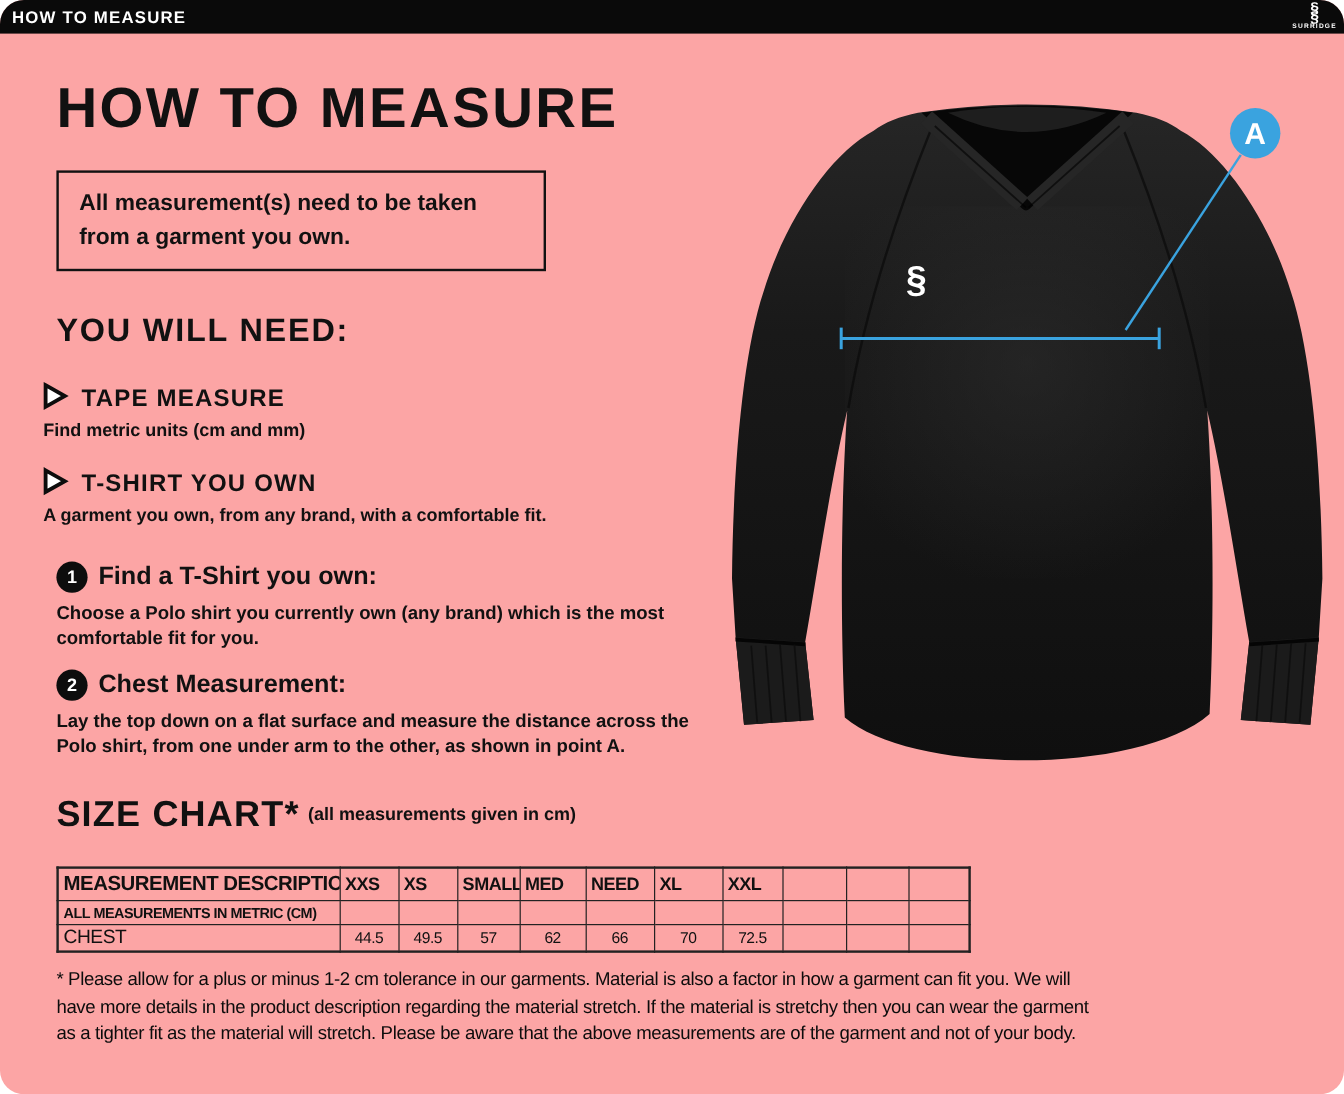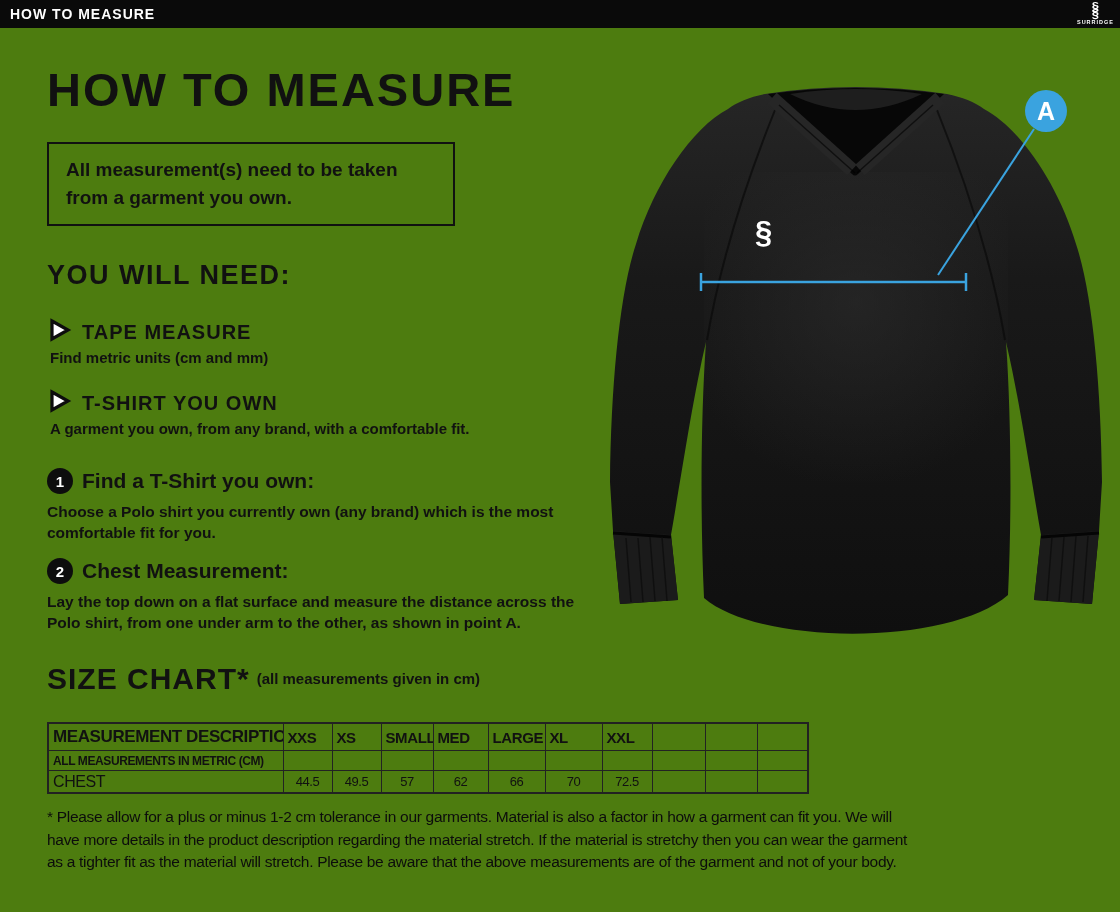--- a/index.html
+++ b/index.html
@@ -1,36 +1,36 @@
 <!DOCTYPE html>
 <html><head>
 <meta charset="utf-8">
 <style>
   html,body{margin:0;padding:0;background:#fff;}
-  .page{position:relative;width:1120px;height:912px;background:#4d7c0f;overflow:hidden;
-        font-family:"Liberation Sans",sans-serif;color:#111;}
+  .page{position:relative;width:1120px;height:912px;background:#fca5a5;overflow:hidden;
+        font-family:"Liberation Sans",sans-serif;color:#111;border-radius:20px;}
 
   
   .topbar{position:absolute;left:0;top:0;width:1120px;height:28px;background:#0a0a0a;
           display:flex;align-items:center;}
   .topbar-title{color:#fff;font-size:14px;font-weight:bold;letter-spacing:1px;margin-left:10px;}
   .topbar-logo{position:absolute;right:6px;top:1px;display:flex;flex-direction:column;
                align-items:center;color:#fff;line-height:1;}
   .topbar-logo .glyphs{font-size:13px;font-weight:bold;line-height:7px;margin-top:2px;}
   .topbar-logo .brand{font-size:5.5px;font-weight:bold;letter-spacing:1px;margin-top:3px;}
 
   
   .main-title{position:absolute;left:47px;top:66px;font-size:47px;font-weight:800;
               letter-spacing:2px;line-height:1;}
   .notice-box{position:absolute;left:47px;top:142px;width:408px;box-sizing:border-box;
               border:2.5px solid #111;padding:12px 17px;font-size:19px;font-weight:bold;
               line-height:28px;}
   .need-heading{position:absolute;left:47px;top:260px;font-size:27px;font-weight:800;
                 letter-spacing:1.5px;}
-  .need-item{position:absolute;left:48px;}
+  .need-item{position:absolute;left:34px;}
   .need-item.first{top:318px;}
   .need-item.second{top:389px;}
   .need-head{display:flex;align-items:center;gap:10px;}
   .need-label{font-size:20px;font-weight:800;letter-spacing:1px;}
   .need-desc{font-size:15px;font-weight:bold;margin-top:3px;margin-left:2px;}
 
   .step{position:absolute;left:47px;}
   .step.first{top:468px;}
   .step.second{top:558px;}
   .step-head{display:flex;align-items:center;gap:9px;}
@@ -137,21 +137,21 @@
         <col style="width:52px">
         <col style="width:51px">
     </colgroup>
     <tbody>
         <tr class="hdr">
       <td class="desc">MEASUREMENT DESCRIPTION</td>
       <td>XXS</td>
       <td>XS</td>
       <td>SMALL</td>
       <td>MED</td>
-      <td>LARGE</td>
+      <td>NEED</td>
       <td>XL</td>
       <td>XXL</td>
       <td></td>
       <td></td>
       <td></td>
     </tr>
     <tr class="metric">
       <td class="desc">ALL MEASUREMENTS IN METRIC (CM)</td>
       <td></td>
       <td></td>

